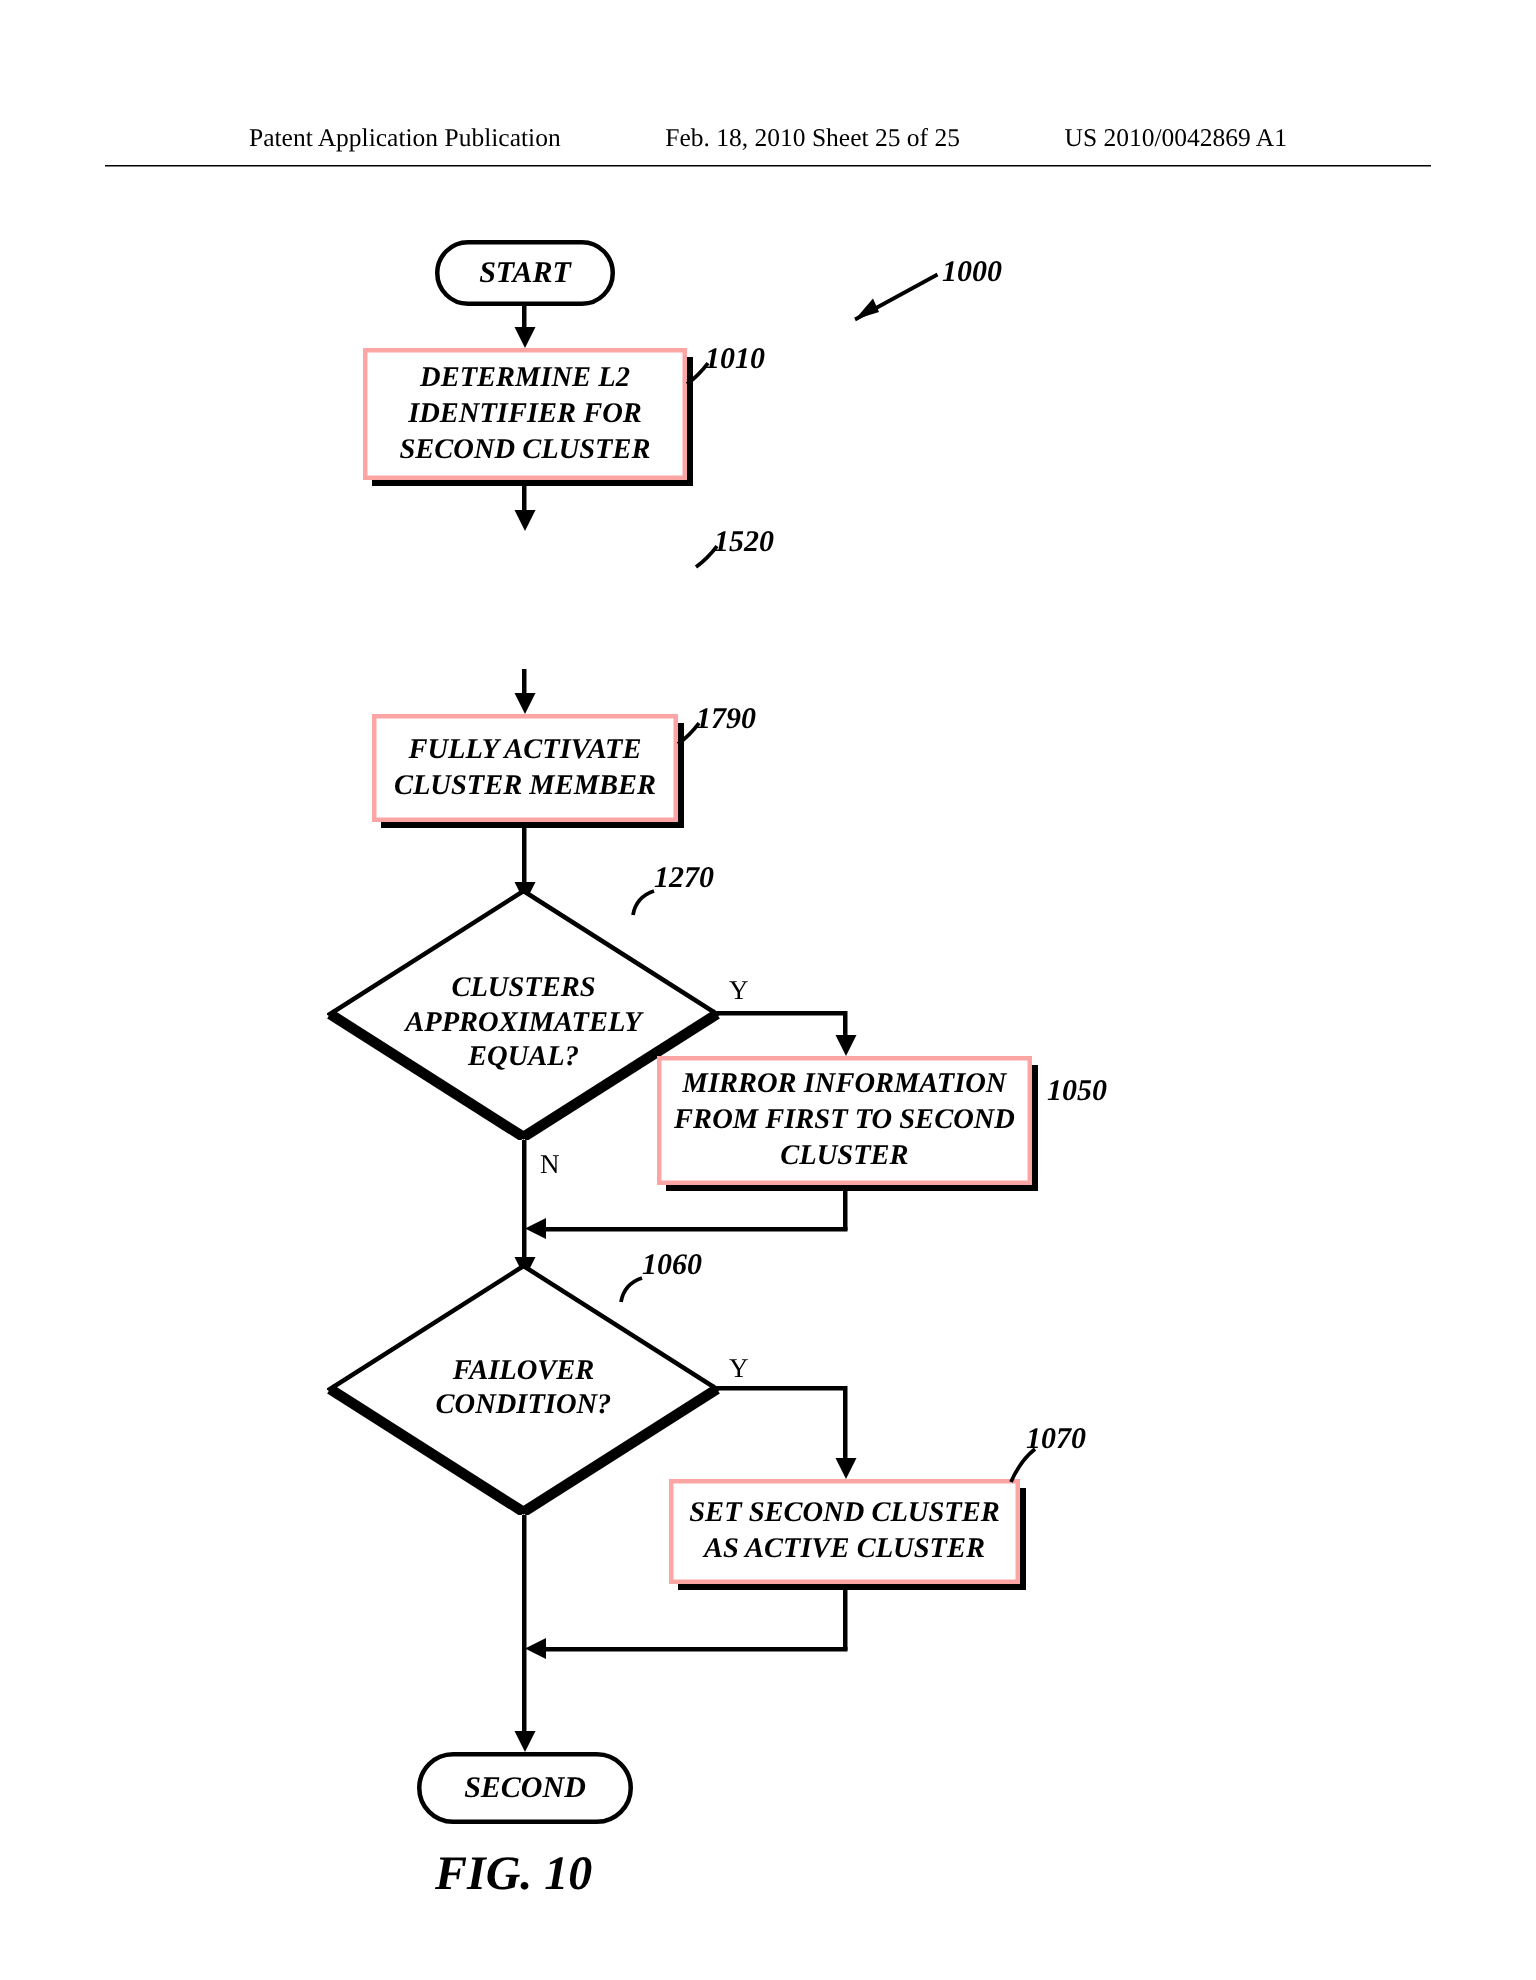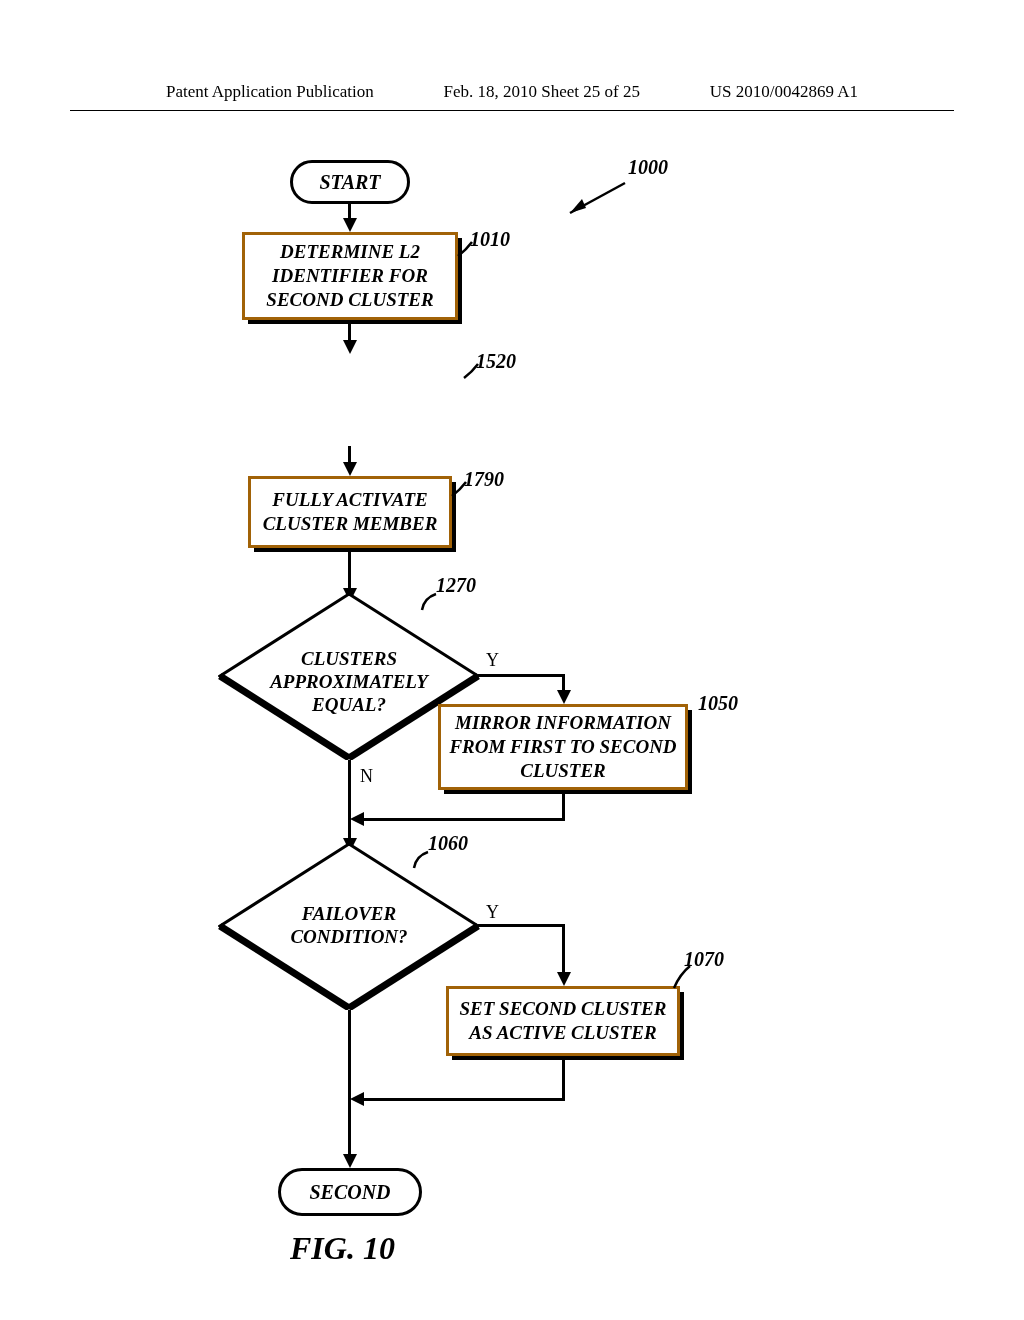--- a/index.html
+++ b/index.html
@@ -34,21 +34,21 @@
     font-weight: bold;
     font-size: 20px;
     text-align: center;
     display: flex;
     align-items: center;
     justify-content: center;
     background: white;
   }
   .process {
     position: absolute;
-    border: 3px solid #a16207;
+    border: 3px solid #fca5a5;
     font-style: italic;
     font-weight: bold;
     font-size: 19px;
     text-align: center;
     display: flex;
     align-items: center;
     justify-content: center;
     line-height: 1.25;
     background: white;
   }
@@ -138,21 +138,21 @@
 <body>
 
 <div class="header">
   <span>Patent Application Publication</span>
   <span>Feb. 18, 2010  Sheet 25 of 25</span>
   <span>US 2010/0042869 A1</span>
 </div>
 
 <div class="diagram">
 
-  <div class="ref" style="left:628px; top:16px;font-family:Liberation Serif, serif;">1000</div>
+  <div class="ref" style="left:628px; top:30px;font-family:Liberation Serif, serif;">1000</div>
   <svg class="callout" style="left:560px; top:38px; width:70px; height:40px;">
     <line x1="65" y1="5" x2="10" y2="35" stroke="#000" stroke-width="2.5"></line>
     <polygon points="10,35 22,21 26,30" fill="#000"></polygon>
   </svg>
 
   <div class="terminal" style="left:290px; top:20px; width:120px; height:44px;">
     <span>START</span>
   </div>
   <div class="arrow-line" style="left:348px; top:64px; width:3px; height:16px;"></div>
   <div class="arrow-head arrow-down" style="left:343px; top:78px;"></div>
@@ -209,21 +209,21 @@
   <div class="yn" style="left:486px; top:510px;">Y</div>
   <div class="arrow-line" style="left:478px; top:534px; width:86px; height:3px;"></div>
   <div class="arrow-line" style="left:562px; top:534px; width:3px; height:18px;"></div>
   <div class="arrow-head arrow-down" style="left:557px; top:550px;"></div>
 
   <div class="process" style="left:438px; top:564px; width:250px; height:86px;">
     <span style="white-space:pre-line;">MIRROR INFORMATION
 FROM FIRST TO SECOND
 CLUSTER</span>
   </div>
-  <div class="ref" style="left:698px; top:552px;text-align:right;">1050</div>
+  <div class="ref" style="left:698px; top:576px;text-align:right;">1050</div>
   <svg class="callout" style="left:686px; top:594px; width:18px; height:18px;">
       <path d="M2 2 Q 10 8 2 16" stroke="#000" stroke-width="0" fill="none"></path>
     </svg>
 
   <div class="yn" style="left:360px; top:626px;">N</div>
   <div class="arrow-line" style="left:348px; top:620px; width:3px; height:80px;"></div>
 
   <div class="arrow-line" style="left:562px; top:654px; width:3px; height:26px;"></div>
   <div class="arrow-line" style="left:362px; top:678px; width:203px; height:3px;"></div>
   <div class="arrow-head arrow-left" style="left:350px; top:672px;"></div>

